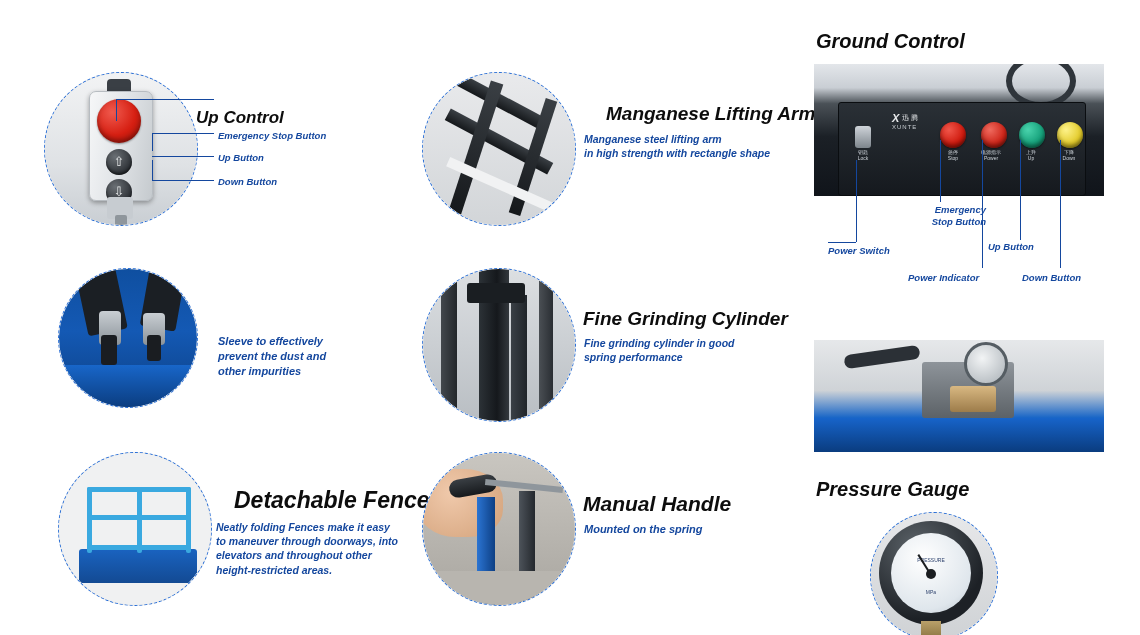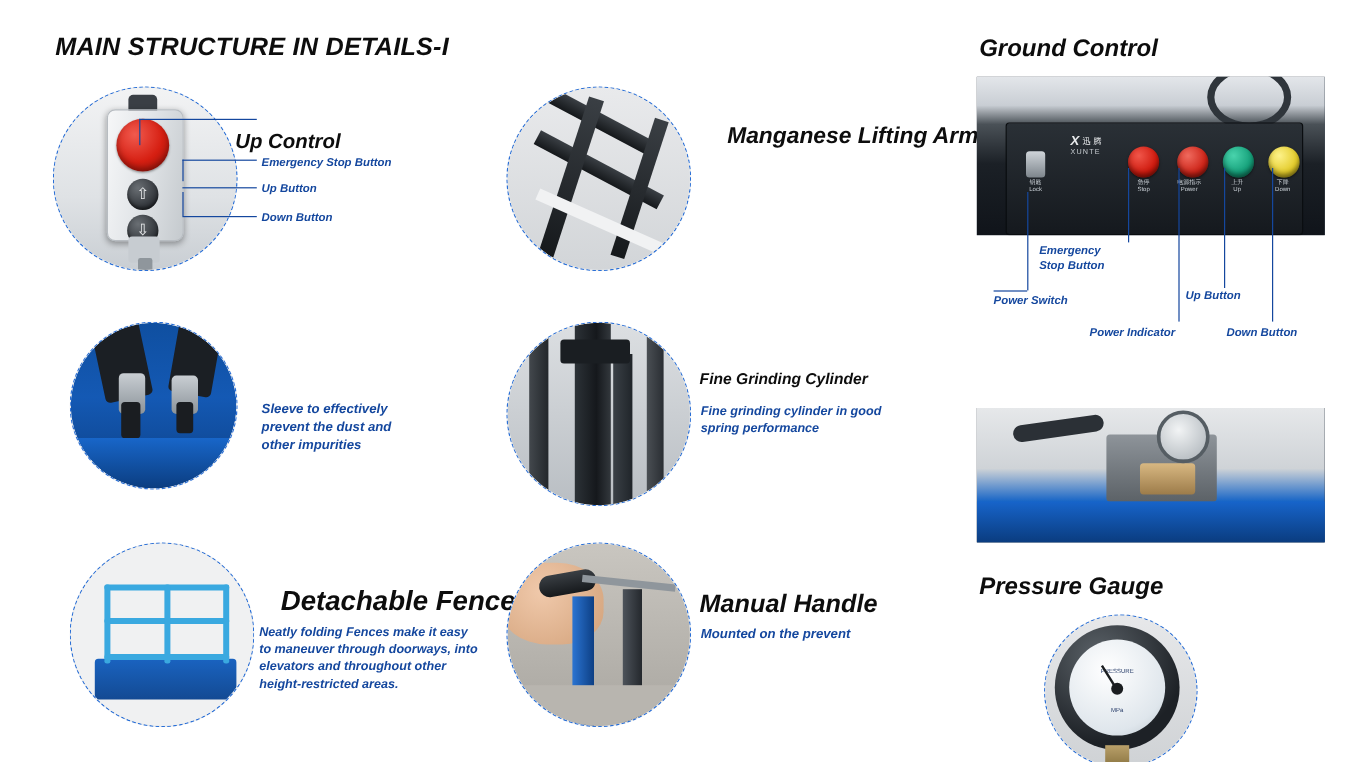--- a/index.html
+++ b/index.html
@@ -76,21 +76,21 @@
     font-style: italic;
     color: #14479e;
     white-space: nowrap;
   }
   .lbl-c {
     position: absolute;
     font-size: 9px;
     font-weight: bold;
     font-style: italic;
     color: #14479e;
-    text-align: left;
+    text-align: right;
     line-height: 1.25;
   }
   .leader {
     position: absolute;
     background: #14479e;
   }
   .leader-h { height: 1px; }
   .leader-v { width: 1px; }
 
   
@@ -166,21 +166,20 @@
   .pg-ring { position:absolute; border-radius:50%; background: radial-gradient(circle at 35% 25%, #5b6268, #1d2126 70%); }
   .pg-face { position:absolute; border-radius:50%; background: radial-gradient(circle at 40% 32%, #ffffff, #dfe6ec 70%, #b9c3cb 100%); }
   .pg-needle { position:absolute; background:#1a1d20; transform-origin: bottom center; }
   .pg-txt { position:absolute; font-size:5px; color:#2a3f6b; text-align:center; width:100%; }
 </style>
 </head>
 <body>
 
 <div class="page">
 
-  <div class="main-title">MAIN STRUCTURE IN DETAILS-I</div>
 
   <div class="circle-photo" style="left:44px; top:72px; width:152px; height:152px;">
     <div class="circle-inner">
       <div class="pendant-bg">
         <div class="pendant-top"></div>
         <div class="pendant-body"></div>
         <div class="estop"></div>
         <div class="btn-round" style="left:61px; top:76px;">⇧</div>
         <div class="btn-round" style="left:61px; top:106px;">⇩</div>
         <div class="pendant-bottom"></div>
@@ -210,20 +209,22 @@
         <div class="bar bar-l abs" style="left:12px; top:18px; width:116px; height:13px; transform:rotate(28deg);"></div>
         <div class="bar bar-l abs" style="left:18px; top:62px; width:116px; height:13px; transform:rotate(28deg);"></div>
         <div class="bar bar-l abs" style="left:46px; top:6px; width:13px; height:140px; transform:rotate(18deg);"></div>
         <div class="bar bar-l abs" style="left:104px; top:24px; width:12px; height:120px; transform:rotate(18deg);"></div>
         <div class="abs" style="left:20px; top:108px; width:120px; height:10px; background:#f1f2f3; transform:rotate(24deg);"></div>
       </div>
     </div>
   </div>
 
   <div class="cap-title" style="left:583px; top:103px; font-size:19px;margin-left:23px;">Manganese Lifting Arm</div>
+  <div class="cap-body" style="left:584px; top:132px; width:240px; white-space:pre-line;">Manganese steel lifting arm
+in high strength with rectangle shape</div>
 
   <div class="section-title" style="left:816px; top:30px;">Ground Control</div>
 
   <div class="rect-photo" style="left:814px; top:64px; width:290px; height:132px;">
     <div class="gc-bg">
       <div class="gc-hose" style="left:192px; top:-10px; width:58px; height:42px;"></div>
       <div class="gc-panel"></div>
       <div class="abs" style="left:78px; top:48px; font-size:11px; font-weight:bold; font-style:italic; color:#e8eaec;">X</div>
       <div class="abs" style="left:88px; top:49px; font-size:7px; color:#e8eaec;">迅 腾</div>
       <div class="abs" style="left:78px; top:60px; font-size:6px; letter-spacing:1px; color:#c7ccd1;">XUNTE</div>
@@ -285,21 +286,21 @@
       <div class="fg-bg">
         <div class="abs" style="left:56px; top:0; width:30px; height:152px; background: linear-gradient(90deg,#2c3237,#15181c 60%,#33383d);"></div>
         <div class="abs" style="left:88px; top:26px; width:16px; height:126px; background: linear-gradient(90deg,#3a4046,#20252a);"></div>
         <div class="abs" style="left:44px; top:14px; width:58px; height:20px; background:#1a1e22; border-radius:3px;"></div>
         <div class="abs" style="left:18px; top:0; width:16px; height:152px; background: linear-gradient(90deg,#43484d,#23272b);"></div>
         <div class="abs" style="left:116px; top:0; width:14px; height:152px; background: linear-gradient(90deg,#4a4f54,#2a2e33);"></div>
       </div>
     </div>
   </div>
 
-  <div class="cap-title" style="left:583px; top:308px; font-size:13px;">Fine Grinding Cylinder</div>
+  <div class="cap-title" style="left:583px; top:308px; font-size:19px;">Fine Grinding Cylinder</div>
   <div class="cap-body" style="left:584px; top:336px; width:240px; white-space:pre-line;">Fine grinding cylinder in good
 spring performance</div>
 
 
   <div class="rect-photo" style="left:814px; top:340px; width:290px; height:112px;">
     <div class="av-bg">
       <div class="abs" style="left:108px; top:22px; width:92px; height:56px; background: linear-gradient(180deg,#8e949a,#5c6267); border-radius:3px;"></div>
       <div class="av-block" style="left:136px; top:46px; width:46px; height:26px;"></div>
       <div class="av-gauge" style="left:150px; top:2px; width:38px; height:38px;"></div>
       <div class="abs" style="left:30px; top:10px; width:76px; height:14px; background:#2b3036; border-radius:7px; transform:rotate(-8deg);"></div>
@@ -334,21 +335,21 @@
         <div class="abs" style="left:26px; top:24px; width:48px; height:18px; background: linear-gradient(180deg,#3a3f44,#16191c); border-radius:9px; transform:rotate(-10deg);"></div>
         <div class="abs" style="left:62px; top:30px; width:78px; height:6px; background:#8f969c; transform:rotate(6deg);"></div>
         <div class="abs" style="left:54px; top:44px; width:18px; height:108px; background: linear-gradient(90deg,#1c63c0,#0f4party 60%,#0d3f84); background: linear-gradient(90deg,#2b74d2,#0d3f84);"></div>
         <div class="abs" style="left:96px; top:38px; width:16px; height:114px; background: linear-gradient(90deg,#4d535a,#24282d);"></div>
         <div class="abs" style="left:0; top:118px; width:152px; height:34px; background:#b8b5af;"></div>
       </div>
     </div>
   </div>
 
   <div class="cap-title" style="left:583px; top:492px; font-size:21px;">Manual Handle</div>
-  <div class="cap-body" style="left:584px; top:522px; width:240px; white-space:pre-line; font-size:11px;">Mounted on the prevent</div>
+  <div class="cap-body" style="left:584px; top:522px; width:240px; white-space:pre-line; font-size:11px;">Mounted on the spring</div>
 
   <div class="section-title" style="left:816px; top:478px;">Pressure Gauge</div>
 
   <div class="circle-photo" style="left:870px; top:512px; width:126px; height:126px;">
     <div class="circle-inner">
       <div class="pg-bg">
         <div class="pg-ring" style="left:8px; top:8px; width:104px; height:104px;"></div>
         <div class="pg-face" style="left:20px; top:20px; width:80px; height:80px;"></div>
         <div class="pg-txt" style="left:20px; top:44px; width:80px;">PRESSURE</div>
         <div class="pg-txt" style="left:20px; top:76px; width:80px;">MPa</div>

